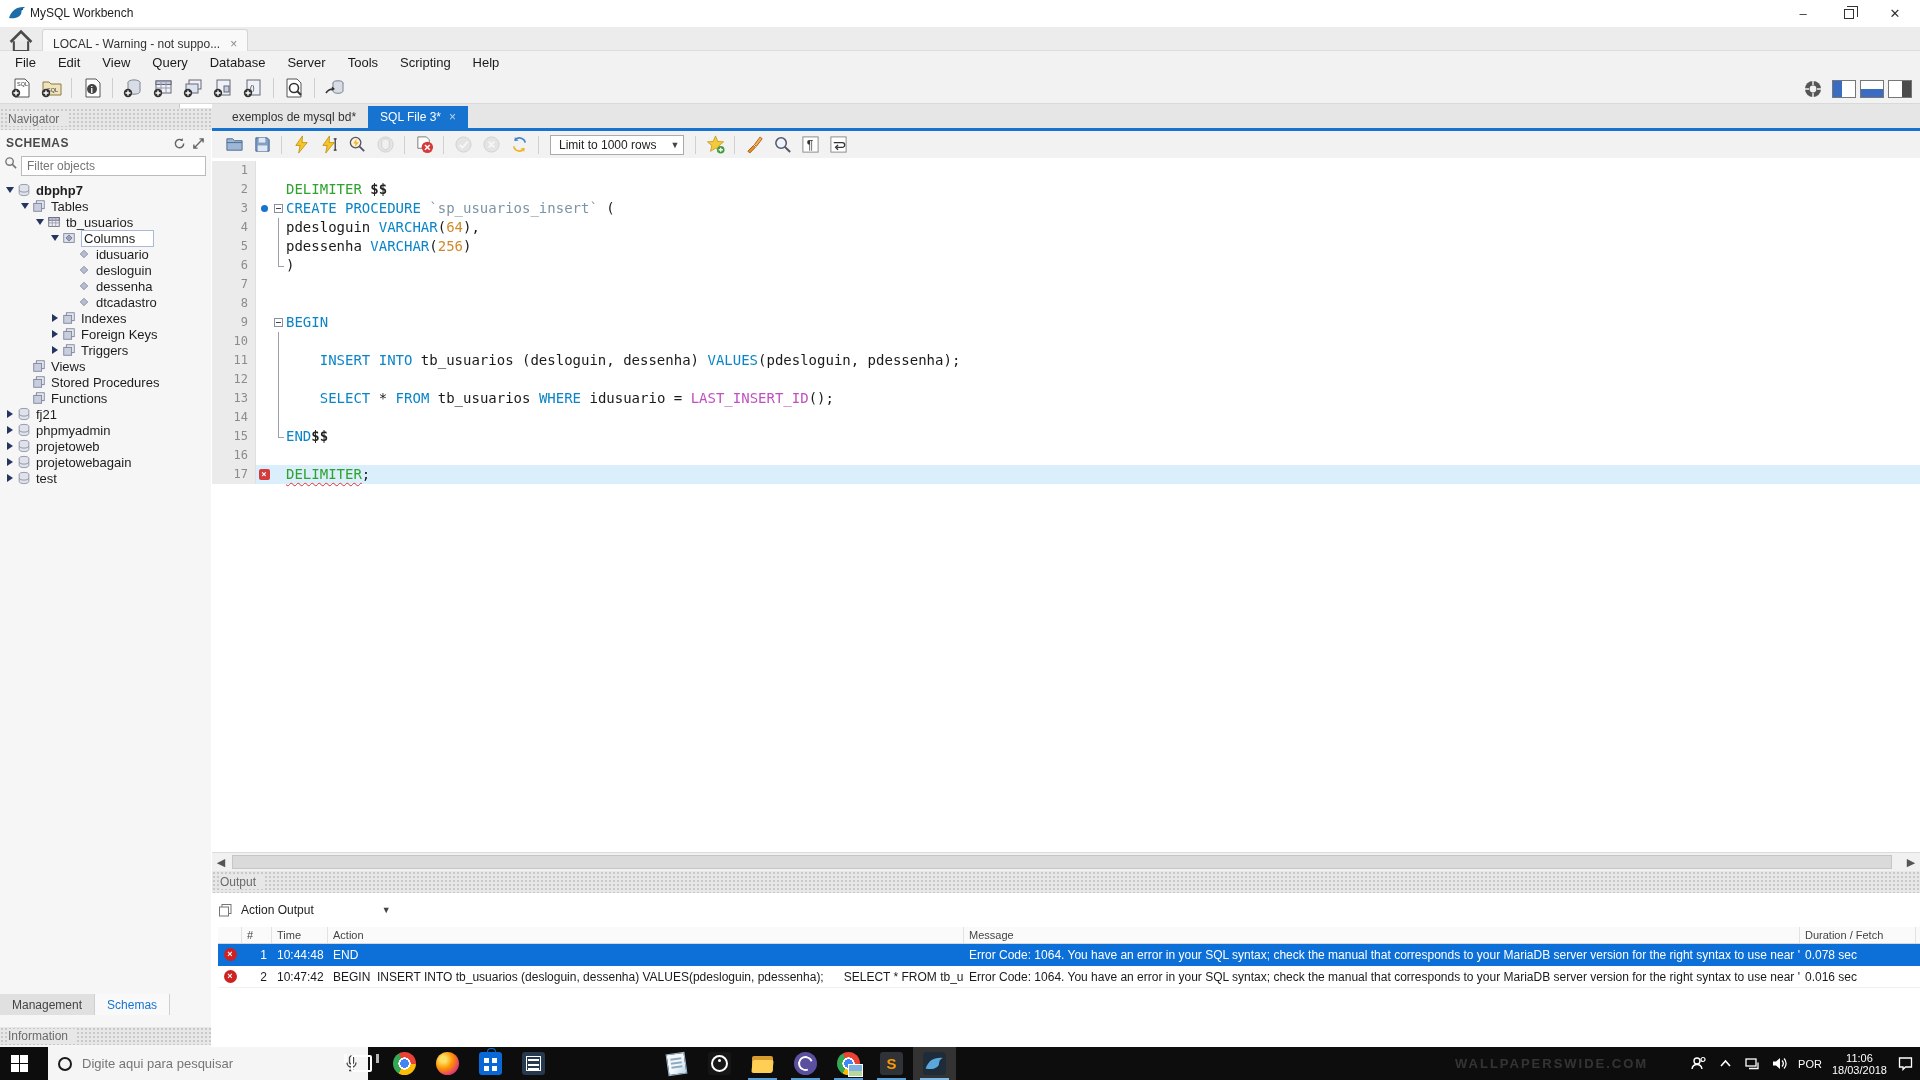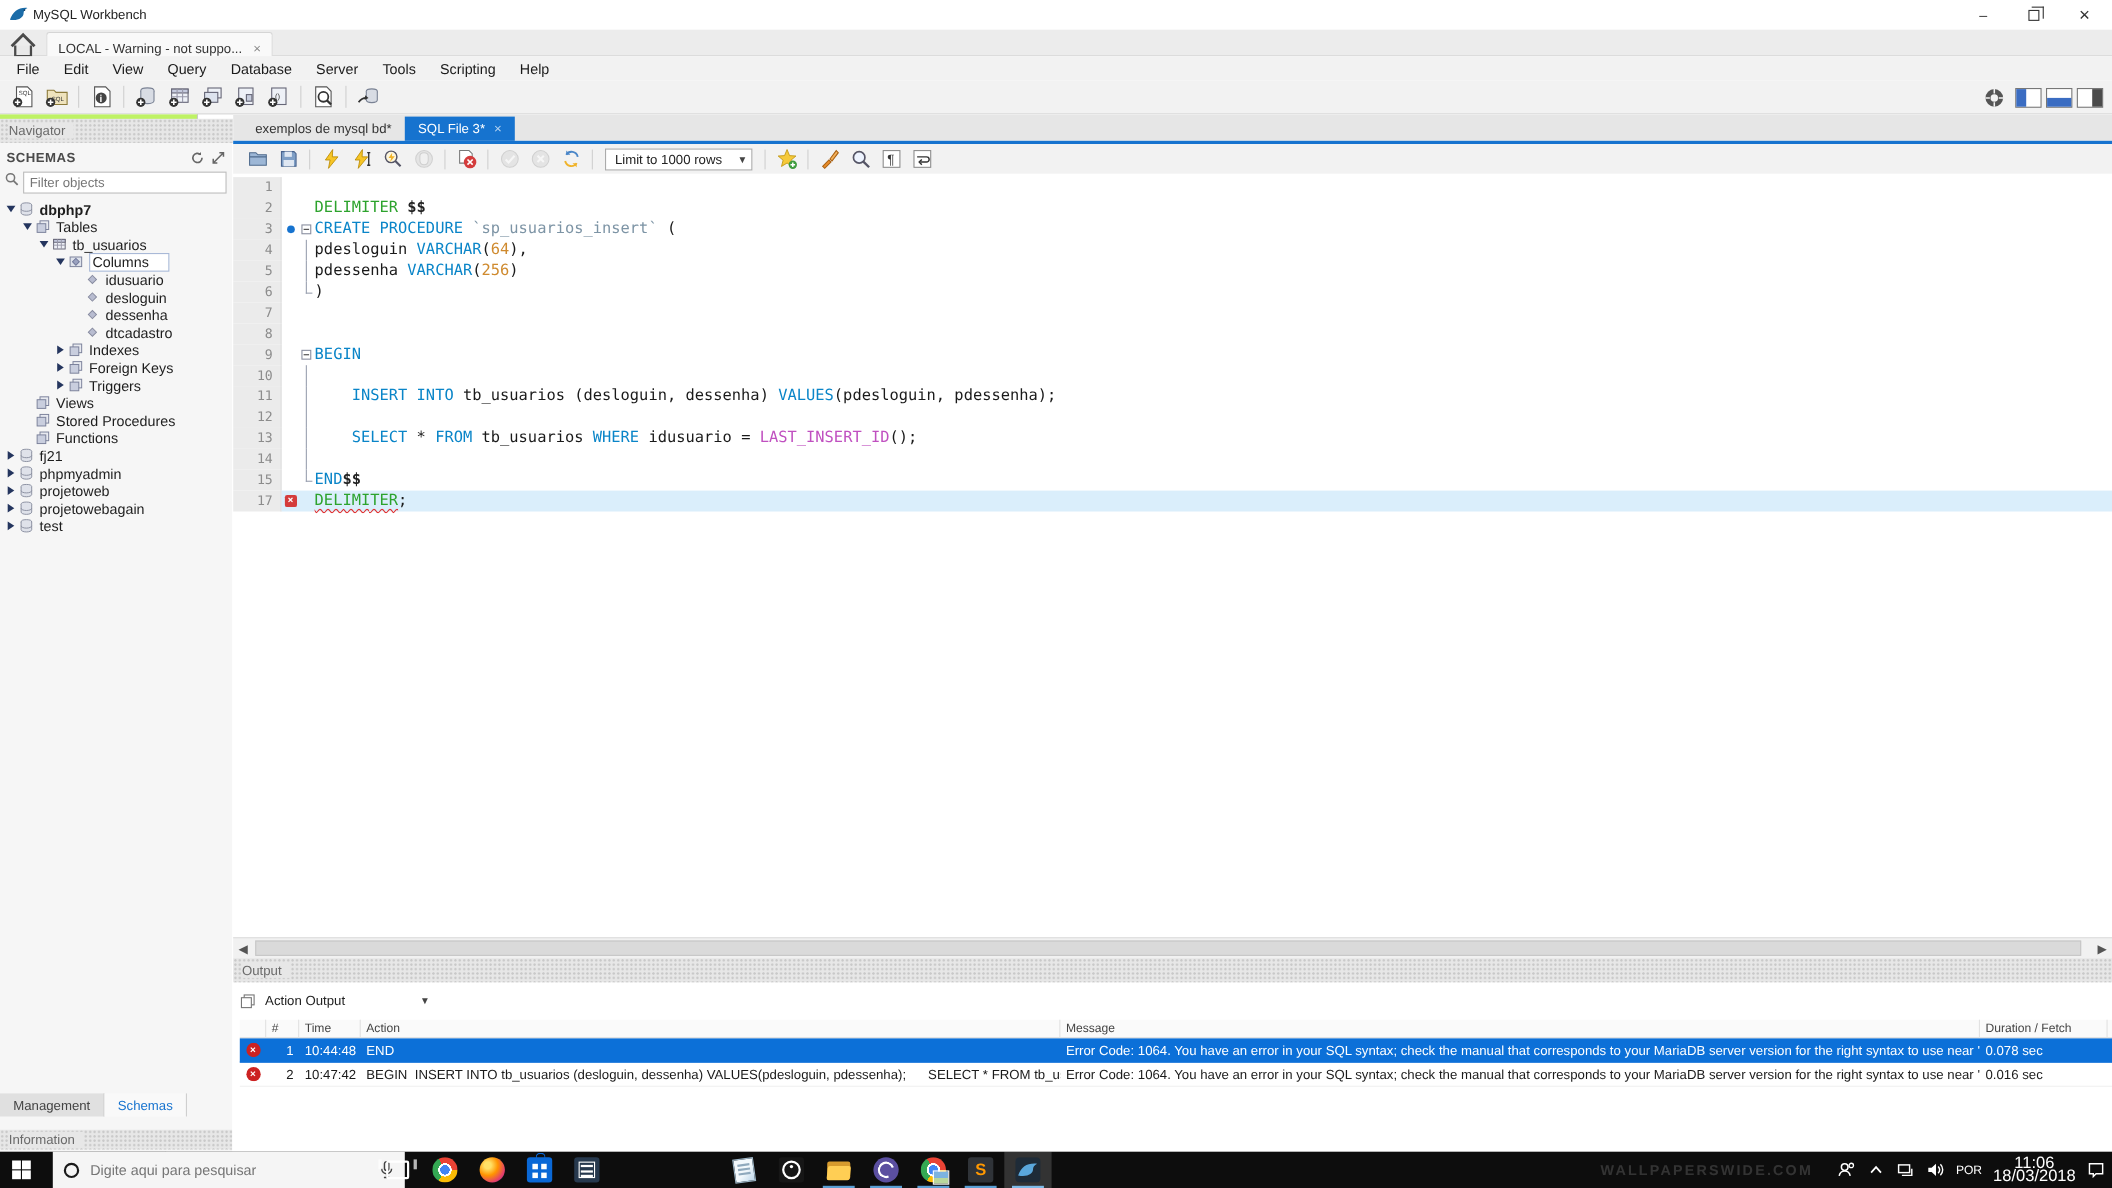--- a/index.html
+++ b/index.html
@@ -30,21 +30,21 @@
   .tbico { width:26px; height:26px; margin:0 2px; display:flex; align-items:center; justify-content:center; }
   .tbico svg { width:22px; height:22px; }
   .tbsep { width:1px; height:20px; background:#cfcfcf; margin:0 5px; }
   #maintoolbar-right { position:absolute; right:8px; top:0; height:31px; display:flex; align-items:center; gap:4px; }
   .paneltoggle { width:24px; height:18px; border:1px solid #777; background:#fff; position:relative; }
   .paneltoggle.pleft::before  { content:""; position:absolute; left:0; top:0; bottom:0; width:9px; background:#3a6cc2; }
   .paneltoggle.pbottom::before{ content:""; position:absolute; left:0; right:0; bottom:0; height:8px; background:#3a6cc2; }
   .paneltoggle.pright::before { content:""; position:absolute; right:0; top:0; bottom:0; width:9px; background:#4b4b4b; }
 
   
-  #sidebar { position:absolute; left:0; top:104px; width:180px; height:943px; background:#bef264; border-right:1px solid #c9c9c9; }
+  #sidebar { position:absolute; left:0; top:104px; width:180px; height:943px; background:#e5e5e5; border-right:1px solid #c9c9c9; }
   .strip { background:#e7e7e7; background-image:radial-gradient(circle,#c9c9c9 1px,transparent 1.2px); background-size:4px 4px; position:relative; }
   .strip .striplbl { position:absolute; left:8px; top:50%; transform:translateY(-50%); background:#e7e7e7; padding-right:8px; font-size:12px; color:#6a6a6a; }
   #nav-strip { position:absolute; left:0; top:4px; width:212px; height:22px; }
   #schemas-panel { position:absolute; left:0; top:26px; width:211px; height:937px; background:#f6f6f6; }
   #schemas-hdr { position:absolute; left:0; top:2px; width:211px; height:22px; display:flex; align-items:center; padding:0 6px; }
   #schemas-hdr .t { font-size:12px; font-weight:bold; color:#4a4a4a; letter-spacing:.4px; flex:1; }
   #schemas-hdr svg { width:13px; height:13px; margin-left:6px; }
   #filter-row { position:absolute; left:4px; top:26px; width:202px; height:21px; display:flex; align-items:flex-start; gap:4px; }
   #filter-row svg { width:13px; height:13px; }
   #filter-input { flex:1; height:20px; border:1px solid #bbb; background:#fff; font-size:12px; padding:0 5px; color:#333; font-family:"Liberation Sans",sans-serif; }
@@ -166,21 +166,21 @@
   .t-folder::after { content:""; position:absolute; left:1px; top:8px; width:21px; height:13px; background:#ffce54; border-radius:2px 2px 2px 2px; transform:skewX(-6deg); }
   .t-bittorrent { border-radius:50%; background:#5b4fa0; }
   .t-bittorrent::before { content:""; position:absolute; inset:4px; border:2.5px solid #fff; border-right-color:transparent; border-radius:50%; transform:rotate(25deg); }
   .t-sublime { background:#2f3338; border-radius:3px; color:#ff9800; }
   .t-sublime::before { content:"S"; position:absolute; inset:0; display:flex; align-items:center; justify-content:center; font-weight:bold; font-size:15px; font-family:"Liberation Sans",sans-serif; }
   .t-workbench svg { width:23px; height:23px; }
   #tb-watermark { position:absolute; left:1455px; top:9px; font-size:13px; font-weight:bold; letter-spacing:2px; color:rgba(255,255,255,.16); }
   #tray { position:absolute; right:6px; top:0; height:33px; display:flex; align-items:center; gap:10px; }
   #tray svg { width:17px; height:17px; }
   #tray .lang { color:#fff; font-size:11px; }
-  #tray .clock { color:#fff; font-size:15px; text-align:center; line-height:12px; }
+  #tray .clock { color:#fff; font-size:11px; text-align:center; line-height:12px; }
 </style>
 </head>
 <body>
 
 <div id="titlebar">
   <span id="app-logo">
     <svg viewBox="0 0 18 18">
         <path d="M1 14C4 6 9 2.5 17 3.2 14.5 4.4 13.4 6 13.4 8.2 13.4 11.8 8.5 15.3 1 14z" fill="#1b6ca8"></path>
         <circle cx="14.2" cy="5.2" r="0.8" fill="#0d3a5c"></circle>
       </svg>
@@ -814,20 +814,28 @@
         </span>
       </div>
       <div class="code-line">
         <span class="ln">15</span>
         <span class="body">
           <span class="dotcol"></span>
           <span class="foldcol foldend"></span>
           <span class="txt"><span class="tk-kw">END</span><span class="tk-op">$$</span></span>
         </span>
       </div>
+      <div class="code-line">
+        <span class="ln">16</span>
+        <span class="body">
+          <span class="dotcol"></span>
+          <span class="foldcol"></span>
+          <span class="txt"></span>
+        </span>
+      </div>
       <div class="code-line hl">
         <span class="ln">17</span>
         <span class="body">
           <span class="dotcol">
             <span class="err-badge">×</span>
           </span>
           <span class="foldcol"></span>
           <span class="txt"><span class="tk-err">DELIMITER</span><span class="tk-pl">;</span></span>
         </span>
       </div>

